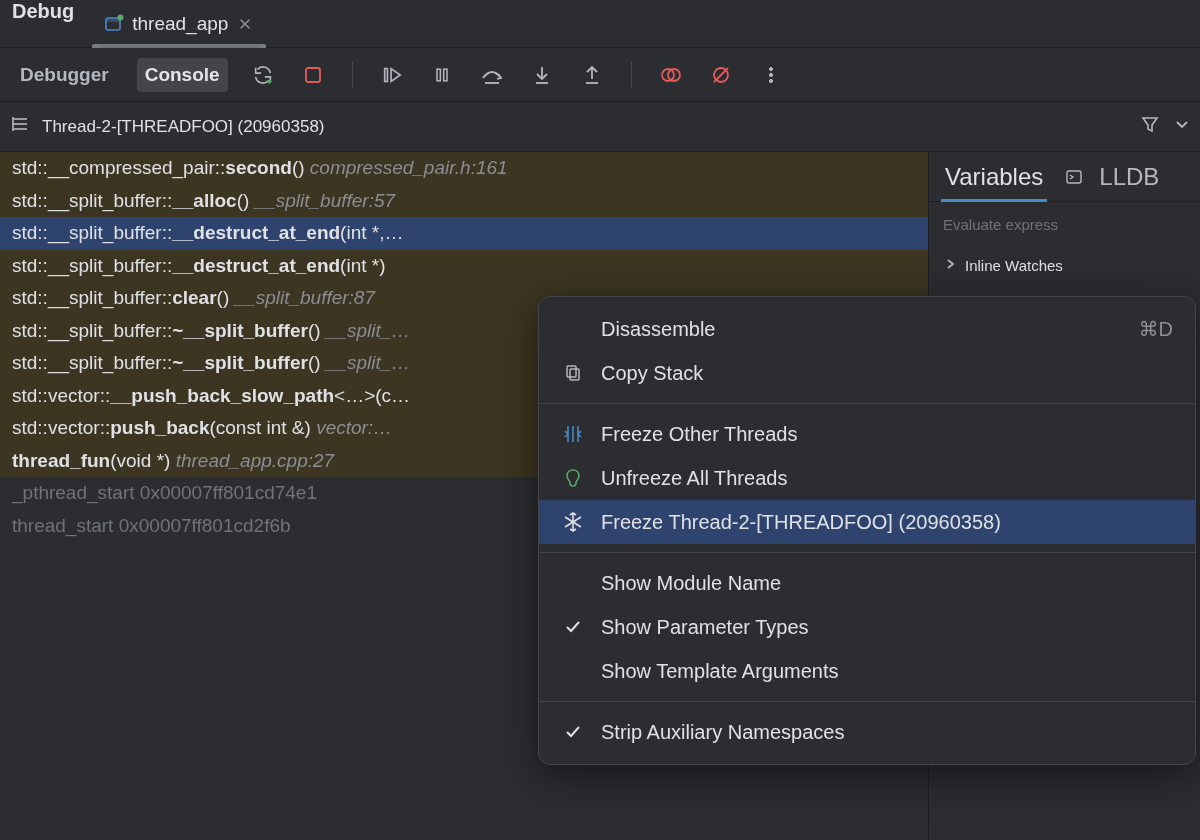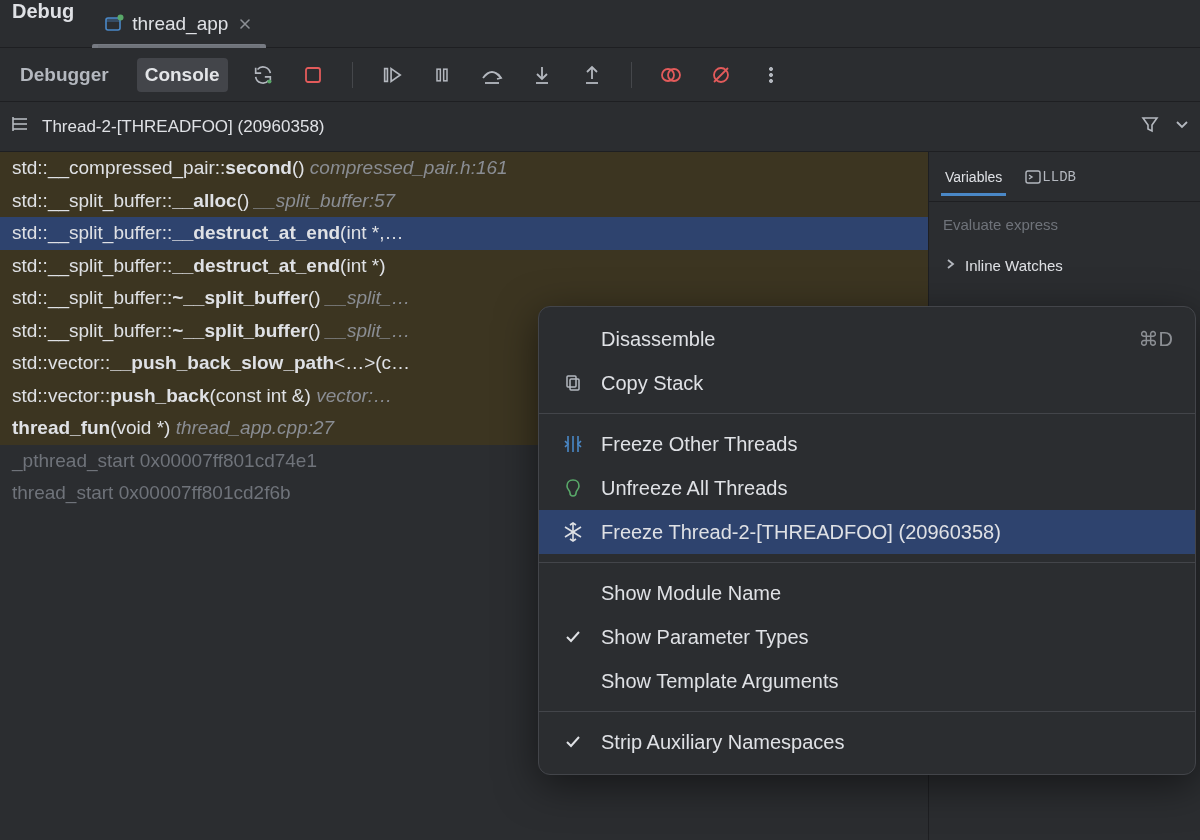--- a/index.html
+++ b/index.html
@@ -146,40 +146,39 @@
   }
   .vars-tabs {
     display: flex;
     align-items: center;
     height: 50px;
     border-bottom: 1px solid #1e1f22;
     gap: 18px;
     padding: 0 14px;
   }
   .vars-tab {
-    font-size: 14px;
+    font-size: 24px;
     color: #b4b8bf;
     padding: 10px 2px;
     position: relative;
   }
   .vars-tab.active {
     color: #dfe1e5;
   }
   .vars-tab.active::after {
     content: "";
     position: absolute;
     left: -2px; right: -2px; bottom: -1px;
     height: 3px;
     background: #4a88c7;
   }
   .lldb-tab {
     display: flex;
     align-items: center;
-    gap: 0;
-    font-family: Liberation Mono, monospace;
+    gap: 16px;
   }
   .vars-body {
     padding: 14px 14px;
     color: #6f737a;
     font-size: 15px;
   }
   .inline-watches {
     display: flex;
     align-items: center;
     gap: 8px;
@@ -195,21 +194,20 @@
     position: absolute;
     left: 538px;
     top: 296px;
     width: 658px;
     background: #2b2d30;
     border: 1px solid #43454a;
     border-radius: 12px;
     box-shadow: 0 10px 40px rgba(0,0,0,0.5);
     padding: 10px 0;
     z-index: 100;
-    margin-top: 10px;
   }
   .menu-item {
     display: flex;
     align-items: center;
     gap: 16px;
     padding: 10px 22px;
     font-size: 20px;
     color: #dfe1e5;
   }
   .menu-item.selected { background: #2e436e; }
@@ -346,20 +344,21 @@
     </span>
   </div>
 </div>
 
 <div class="main">
   <div class="frames" id="frames">
       <div class="frame-row"><span>std::__compressed_pair::</span><span class="bold">second</span><span>()</span> <span class="faint">compressed_pair.h:161</span></div>
       <div class="frame-row"><span>std::__split_buffer::</span><span class="bold">__alloc</span><span>()</span> <span class="faint">__split_buffer:57</span></div>
       <div class="frame-row selected"><span>std::__split_buffer::</span><span class="bold">__destruct_at_end</span><span>(int *,…</span></div>
       <div class="frame-row"><span>std::__split_buffer::</span><span class="bold">__destruct_at_end</span><span>(int *)</span></div>
+      <div class="frame-row"><span>std::__split_buffer::</span><span class="bold">clear</span><span>()</span> <span class="faint">__split_buffer:87</span></div>
       <div class="frame-row"><span>std::__split_buffer::</span><span class="bold">~__split_buffer</span><span>()</span> <span class="faint">__split_…</span></div>
       <div class="frame-row"><span>std::__split_buffer::</span><span class="bold">~__split_buffer</span><span>()</span> <span class="faint">__split_…</span></div>
       <div class="frame-row"><span>std::vector::</span><span class="bold">__push_back_slow_path</span><span>&lt;…&gt;(c…</span></div>
       <div class="frame-row"><span>std::vector::</span><span class="bold">push_back</span><span>(const int &amp;)</span> <span class="faint">vector:…</span></div>
       <div class="frame-row"><span></span><span class="bold">thread_fun</span><span>(void *)</span> <span class="faint">thread_app.cpp:27</span></div>
       <div class="frame-row sys"><span>_pthread_start</span> <span class="addr">0x00007ff801cd74e1</span></div>
       <div class="frame-row sys"><span>thread_start</span> <span class="addr">0x00007ff801cd2f6b</span></div>
     </div>
   <div class="vars-panel">
     <div class="vars-tabs">

